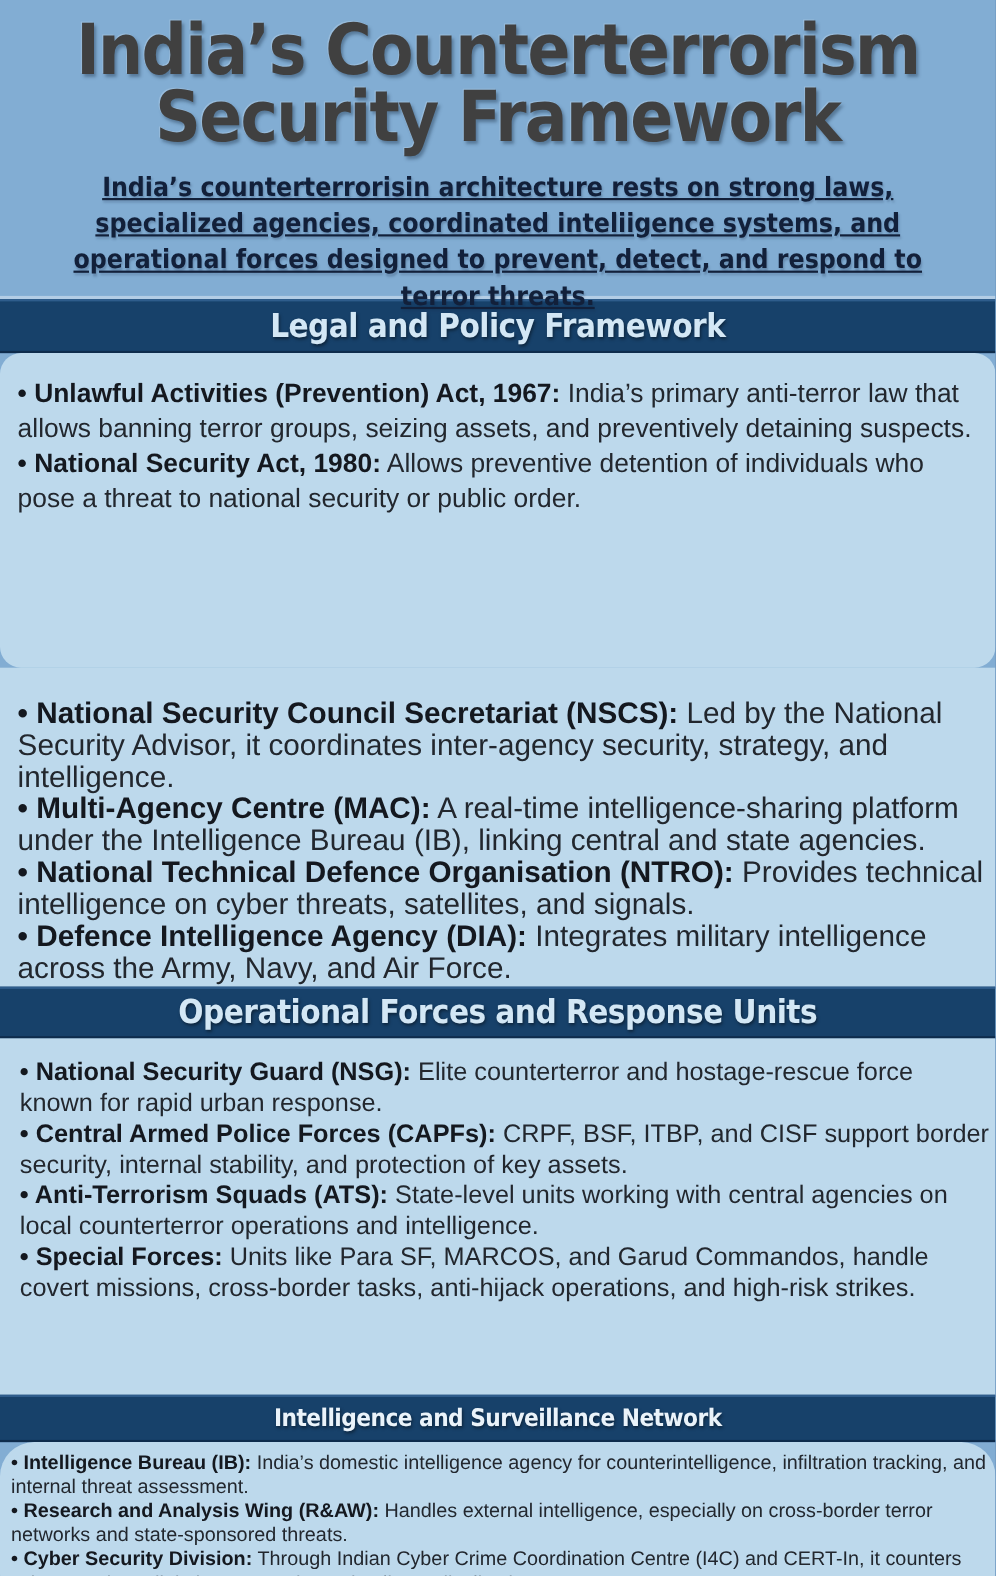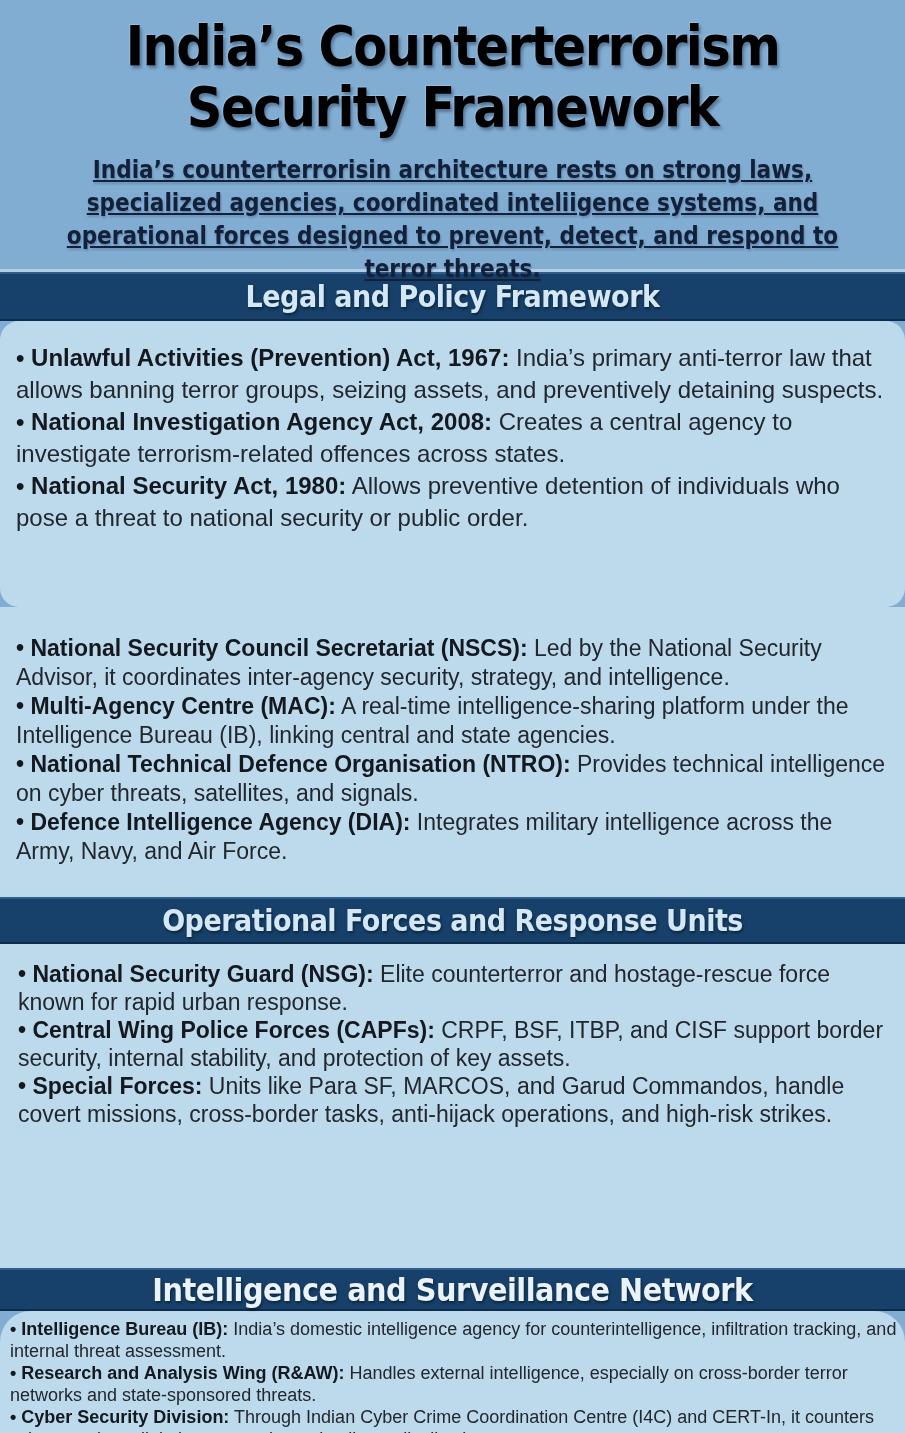--- a/index.html
+++ b/index.html
@@ -18,24 +18,24 @@
     height: 272px;
     padding-top: 16px;
     text-align: center;
     background: #82add3;
     border-bottom: 3px solid #b3cde5;
   }
   .title {
     font-family: "DejaVu Sans", "Liberation Sans", sans-serif;
     font-stretch: condensed;
     font-weight: 800;
-    font-size: 55px;
+    font-size: 64px;
     line-height: 61px;
     letter-spacing: -1.5px;
-    color: #000000;
+    color: #404040;
     text-shadow: 2px 3px 3px rgba(10, 26, 46, 0.35), -1px -1px 0 rgba(220, 235, 248, 0.25);
   }
   .title span { display: block; }
   .subtitle {
     margin: 16px auto 0;
     max-width: 828px;
     font-family: "DejaVu Sans", "Liberation Sans", sans-serif;
     font-stretch: condensed;
     font-weight: 700;
     font-size: 24px;
@@ -66,66 +66,66 @@
   .body {
     background: #bdd9ec;
     overflow: hidden;
   }
   .bullet { margin: 0; }
   .bullet .term { font-weight: 700; color: #14181f; }
   
   .section:nth-child(1) .bar  { height: 49px; }
   .section:nth-child(1) .body { height: 286px; font-size: 24px; line-height: 32px; padding: 21px 12px 0 16px; border-radius: 19px; }
   .section:nth-child(2) .bar  { height: 44px; }
-  .section:nth-child(2) .body { height: 290px; font-size: 23px; line-height: 29px; padding: 27px 10px 0 16px; }
+  .section:nth-child(2) .body { height: 290px; font-size: 27px; line-height: 29px; padding: 27px 10px 0 16px; }
   .section:nth-child(3) .bar  { height: 47px; }
   .section:nth-child(3) .body { height: 324px; font-size: 23px; line-height: 28px; padding: 16px 4px 0 18px; }
   .section:nth-child(4) .bar  { height: 43px; }
-  .section:nth-child(4) .bar .bar-text { font-size: 32px; color: #eaf3fa; }
+  .section:nth-child(4) .bar .bar-text { font-size: 22px; color: #eaf3fa; }
   .section:nth-child(4) .body { height: 150px; font-size: 18px; line-height: 22px; padding: 7px 8px 0 10px; border-radius: 31px; }
 </style>
 </head>
 <body>
 
 <div class="poster">
   <header class="masthead">
     <h1 class="title">
       <span>India’s Counterterrorism</span>
       <span>Security Framework</span>
     </h1>
     <p class="subtitle">India’s counterterrorisin architecture rests on strong laws, specialized agencies, coordinated inteliigence systems, and operational forces designed to prevent, detect, and respond to terror threats.</p>
   </header>
   <main id="sections">
   <section class="section">
     <div class="bar">
       <span class="bar-text">Legal and Policy Framework</span>
     </div>
     <div class="body">
           <p class="bullet"><span class="term">• Unlawful Activities (Prevention) Act, 1967:</span><span class="desc"> India’s primary anti-terror law that allows banning terror groups, seizing assets, and preventively detaining suspects.</span></p>
-          <p class="bullet"><span class="term">• National Investigation Agency Act, 2008:</span><span class="desc"> Creates a central agency to investigate terrorism-related offences across states.</span></p>
           <p class="bullet"><span class="term">• National Security Act, 1980:</span><span class="desc"> Allows preventive detention of individuals who pose a threat to national security or public order.</span></p>
         </div>
   </section>
 
   <section class="section">
     <div class="body">
           <p class="bullet"><span class="term">• National Security Council Secretariat (NSCS):</span><span class="desc"> Led by the National Security Advisor, it coordinates inter-agency security, strategy, and intelligence.</span></p>
           <p class="bullet"><span class="term">• Multi-Agency Centre (MAC):</span><span class="desc"> A real-time intelligence-sharing platform under the Intelligence Bureau (IB), linking central and state agencies.</span></p>
           <p class="bullet"><span class="term">• National Technical Defence Organisation (NTRO):</span><span class="desc"> Provides technical intelligence on cyber threats, satellites, and signals.</span></p>
           <p class="bullet"><span class="term">• Defence Intelligence Agency (DIA):</span><span class="desc"> Integrates military intelligence across the Army, Navy, and Air Force.</span></p>
         </div>
   </section>
 
   <section class="section">
     <div class="bar">
       <span class="bar-text">Operational Forces and Response Units</span>
     </div>
     <div class="body">
           <p class="bullet"><span class="term">• National Security Guard (NSG):</span><span class="desc"> Elite counterterror and hostage-rescue force known for rapid urban response.</span></p>
-          <p class="bullet"><span class="term">• Central Wing Police Forces (CAPFs):</span><span class="desc"> CRPF, BSF, ITBP, and CISF support border security, internal stability, and protection of key assets.</span></p>
+          <p class="bullet"><span class="term">• Central Armed Police Forces (CAPFs):</span><span class="desc"> CRPF, BSF, ITBP, and CISF support border security, internal stability, and protection of key assets.</span></p>
+          <p class="bullet"><span class="term">• Anti-Terrorism Squads (ATS):</span><span class="desc"> State-level units working with central agencies on local counterterror operations and intelligence.</span></p>
           <p class="bullet"><span class="term">• Special Forces:</span><span class="desc"> Units like Para SF, MARCOS, and Garud Commandos, handle covert missions, cross-border tasks, anti-hijack operations, and high-risk strikes.</span></p>
         </div>
   </section>
 
   <section class="section">
     <div class="bar">
       <span class="bar-text">Intelligence and Surveillance Network</span>
     </div>
     <div class="body">
           <p class="bullet"><span class="term">• Intelligence Bureau (IB):</span><span class="desc"> India’s domestic intelligence agency for counterintelligence, infiltration tracking, and internal threat assessment.</span></p>

